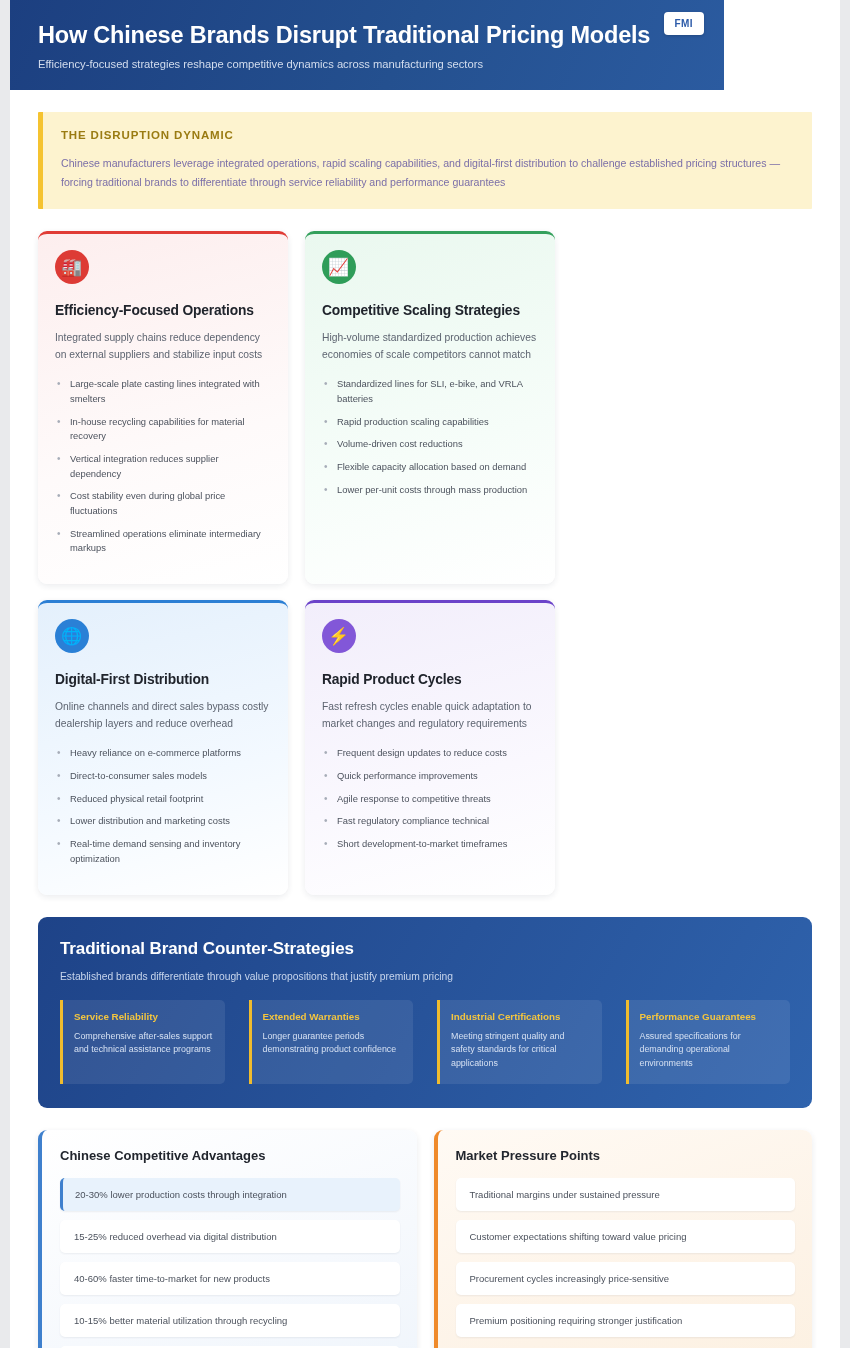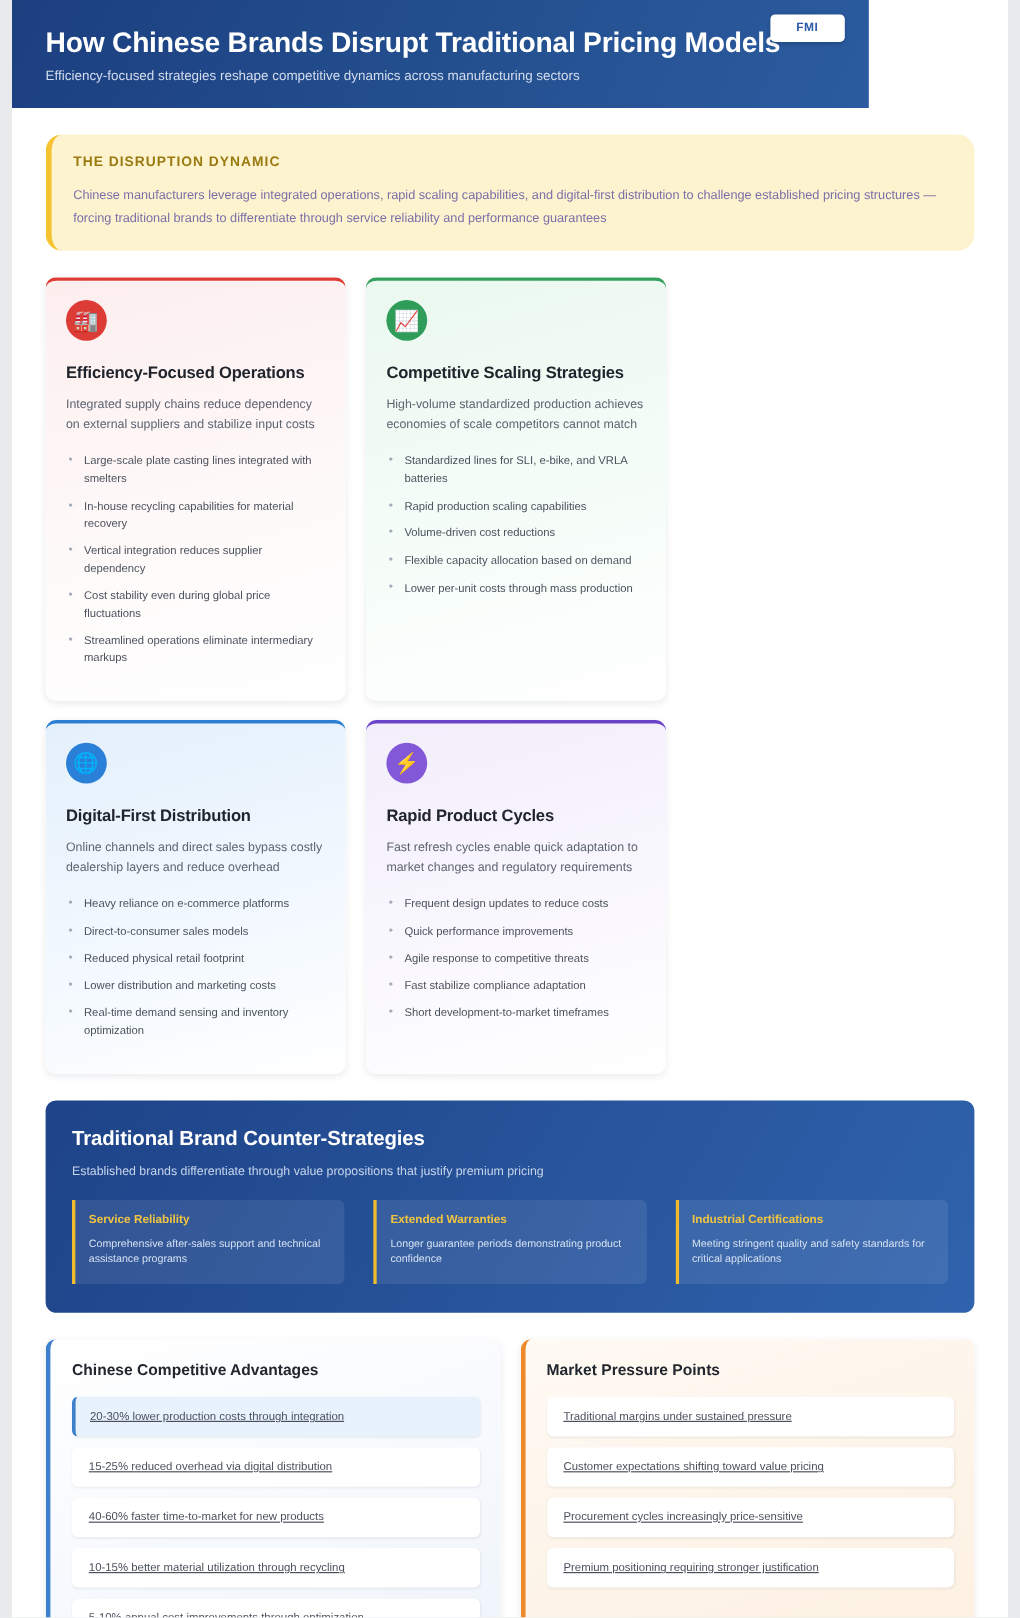--- a/index.html
+++ b/index.html
@@ -50,33 +50,33 @@
   }
   .fmi-badge {
     position: absolute;
     right: 20px;
     top: 12px;
     background: #ffffff;
     color: #2b5aa8;
     font-size: 10px;
     font-weight: bold;
     letter-spacing: 0.4px;
-    padding: 6px 22px;
+    padding: 6px 11px;
     border-radius: 4px;
     box-shadow: 0 1px 3px rgba(0,0,0,0.18);
   }
 
   
   .body-wrap { padding: 22px 28px 20px 28px; }
 
   
   .callout {
     background: #fdf3cf;
     border-left: 5px solid #f5c330;
-    border-radius: 14px;
+    border-radius: 1px;
     padding: 17px 20px 18px 18px;
     margin-bottom: 22px;
   }
   .callout-title {
     color: #9a7b12;
     font-size: 11.5px;
     font-weight: bold;
     letter-spacing: 0.85px;
     margin-bottom: 13px;
   }
@@ -222,21 +222,20 @@
   }
   .panel-list { list-style: none; }
   .panel-list li {
     background: #ffffff;
     border-radius: 5px;
     font-size: 9.5px;
     color: #4b515c;
     padding: 11px 13px 11px 14px;
     margin-bottom: 9px;
     box-shadow: 0 1px 2px rgba(30,40,70,0.07);
-    text-decoration: underline;
   }
   .panel.advantages .panel-list li.first {
     background: #e8f2fc;
     border-left: 3px solid #3f80cd;
     padding-left: 12px;
   }
 </style>
 </head>
 <body>
 
@@ -298,21 +297,21 @@
         </div>
 
         <div class="card purple">
           <div class="card-icon">⚡</div>
           <div class="card-title">Rapid Product Cycles</div>
           <div class="card-desc">Fast refresh cycles enable quick adaptation to market changes and regulatory requirements</div>
           <ul class="card-list">
             <li>Frequent design updates to reduce costs</li>
             <li>Quick performance improvements</li>
             <li>Agile response to competitive threats</li>
-            <li>Fast stabilize compliance adaptation</li>
+            <li>Fast regulatory compliance technical</li>
             <li>Short development-to-market timeframes</li>
           </ul>
         </div>
 
       </div>
 
       <div class="counter">
         <h2>Traditional Brand Counter-Strategies</h2>
         <div class="sub">Established brands differentiate through value propositions that justify premium pricing</div>
         <div class="counter-grid">
@@ -321,20 +320,24 @@
             <div class="ci-desc">Comprehensive after-sales support and technical assistance programs</div>
           </div>
           <div class="counter-item">
             <div class="ci-title">Extended Warranties</div>
             <div class="ci-desc">Longer guarantee periods demonstrating product confidence</div>
           </div>
           <div class="counter-item">
             <div class="ci-title">Industrial Certifications</div>
             <div class="ci-desc">Meeting stringent quality and safety standards for critical applications</div>
           </div>
+          <div class="counter-item">
+            <div class="ci-title">Performance Guarantees</div>
+            <div class="ci-desc">Assured specifications for demanding operational environments</div>
+          </div>
         </div>
       </div>
 
       <div class="panels">
 
         <div class="panel advantages">
           <h3>Chinese Competitive Advantages</h3>
           <ul class="panel-list">
             <li class="first">20-30% lower production costs through integration</li>
             <li>15-25% reduced overhead via digital distribution</li>

